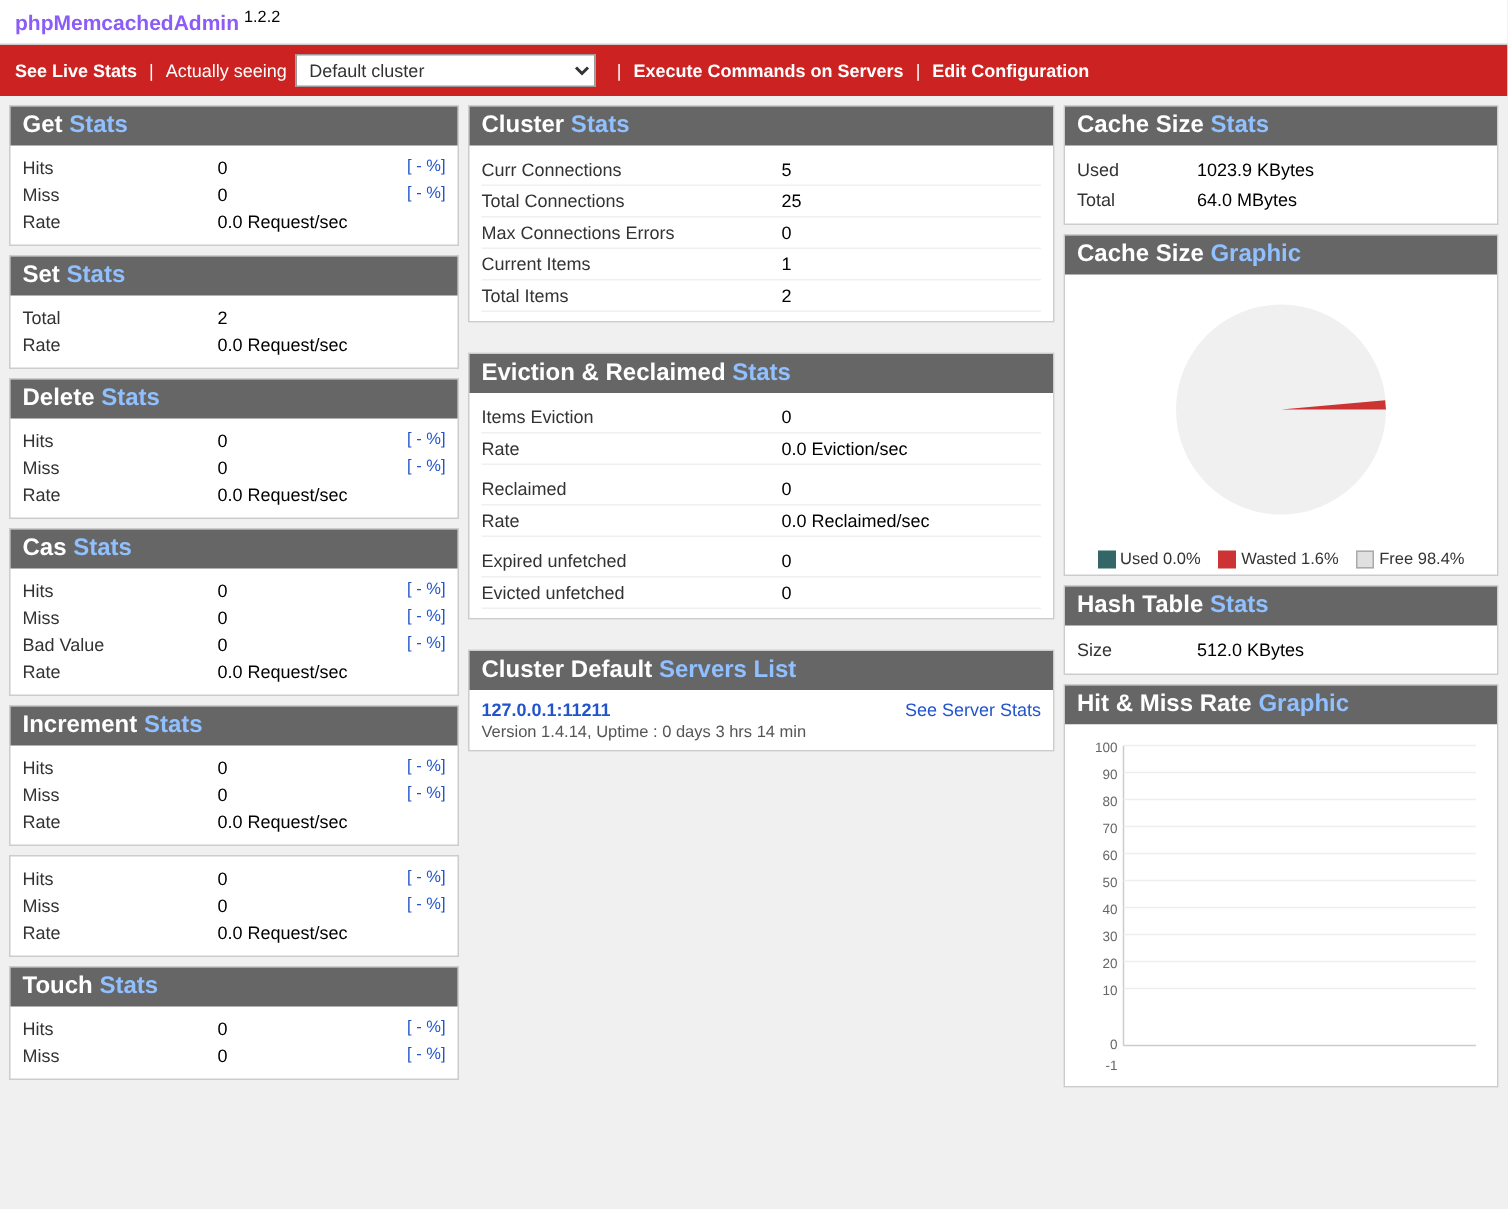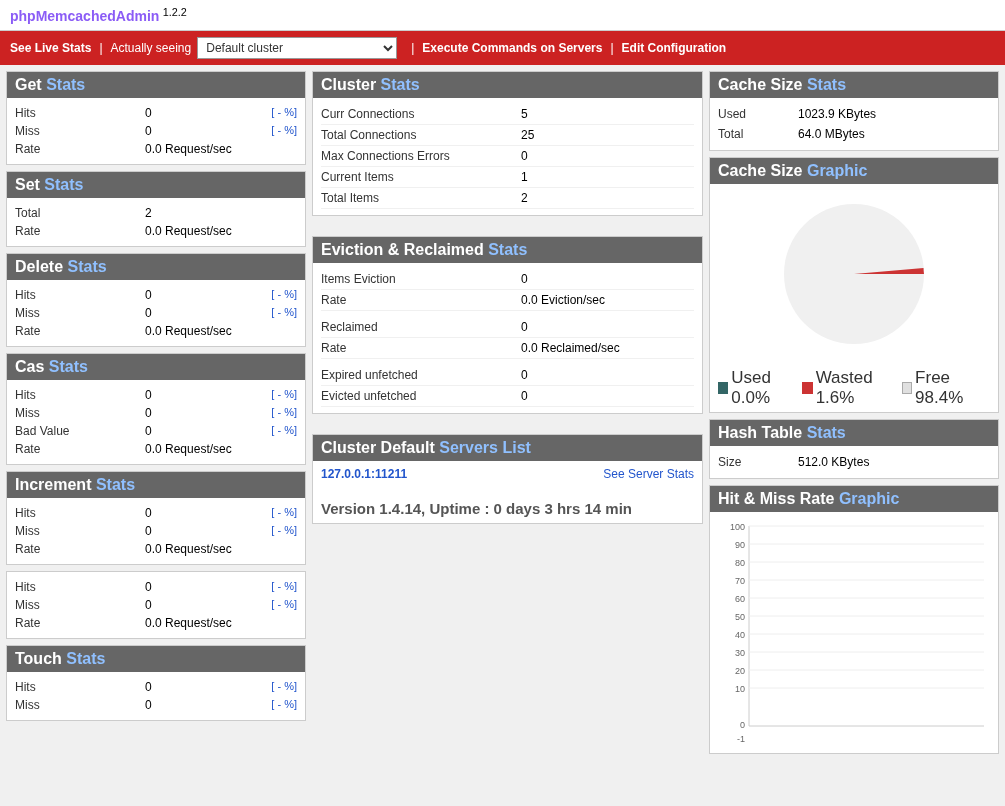--- a/index.html
+++ b/index.html
@@ -39,29 +39,29 @@
     .cluster-stat-label { width: 200px; font-weight: normal; color: #333; }
     .cluster-stat-value { flex: 1; color: #000; }
 
     
     .cache-stat-row { display: flex; align-items: center; padding: 3px 0; }
     .cache-stat-label { width: 80px; color: #333; }
     .cache-stat-value { flex: 1; color: #000; }
 
     
     .pie-container { display: flex; justify-content: center; align-items: center; padding: 10px; }
-    .pie-legend { display: flex; align-items: center; justify-content: center; padding: 4px 8px; font-size: 17px; }
+    .pie-legend { display: flex; align-items: center; justify-content: center; gap: 12px; padding: 4px 8px; font-size: 11px; }
     .legend-item { display: flex; align-items: center; gap: 3px; }
     .legend-color { width: 12px; height: 12px; display: inline-block; }
 
     
     .server-item { padding: 6px 8px; }
     .server-addr { color: #2255cc; font-size: 12px; font-weight: bold; }
     .server-stats-link { color: #2255cc; font-size: 12px; float: right; cursor: pointer; text-decoration: none; }
-    .server-info { color: #555; font-size: 15px; margin-top: 19px; font-weight: bold; }
+    .server-info { color: #555; font-size: 11px; margin-top: 2px; }
   </style>
 </head>
 <body>
 
 <div class="app-header">
   <span class="app-name">phpMemcachedAdmin</span>
   <span class="app-version"> <sup>1.2.2</sup></span>
 </div>
 
 <div class="top-bar">

